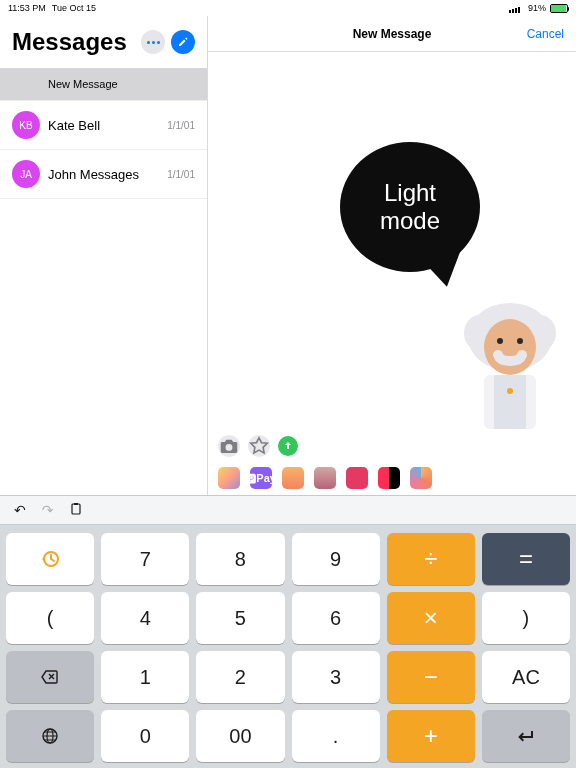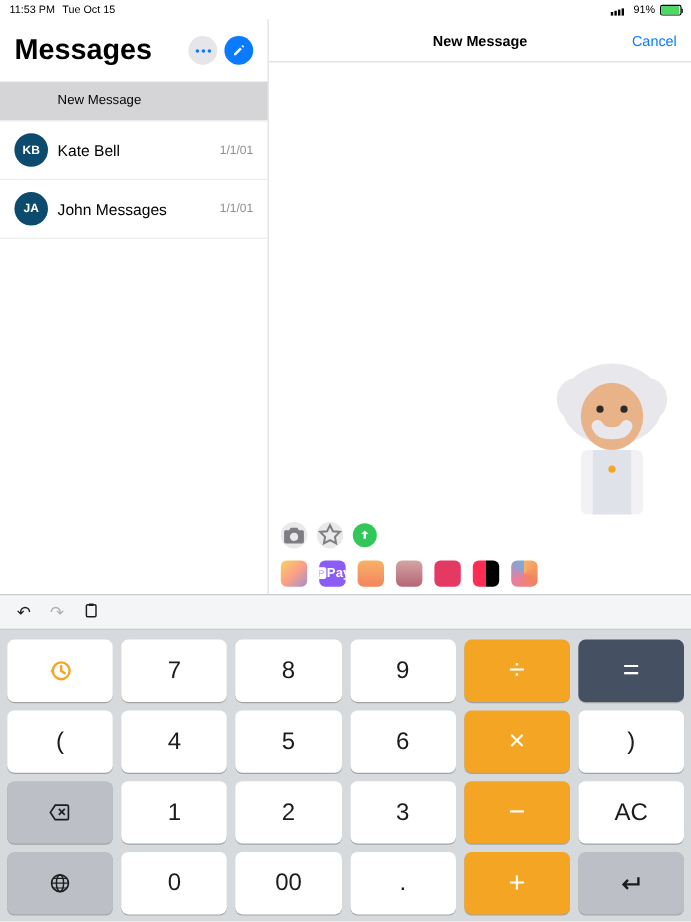--- a/index.html
+++ b/index.html
@@ -8,32 +8,32 @@
 .statusbar{height:16px;display:flex;justify-content:space-between;align-items:center;padding:0 8px;font-size:9px;font-weight:500}
 .statusbar .left{display:flex;gap:6px}
 .statusbar .right{display:flex;gap:4px;align-items:flex-end}
 .signal{display:flex;gap:1px;align-items:flex-end}
 .signal i{width:2px;background:#000;display:block}
 .signal i:nth-child(1){height:3px}.signal i:nth-child(2){height:4px}.signal i:nth-child(3){height:5px}.signal i:nth-child(4){height:6px}
 .battery{width:18px;height:9px;border:1px solid #000;border-radius:2px;position:relative}
 .battery::after{content:'';position:absolute;right:-2px;top:2px;width:1px;height:4px;background:#000;border-radius:0 1px 1px 0}
 .battery i{display:block;height:100%;width:91%;background:#4cd964;border-radius:1px}
 .main{display:flex;flex:1;min-height:0}
-.sidebar{width:224px;background:#fff;border-right:1px solid #d9d9d9;display:flex;flex-direction:column}
+.sidebar{width:208px;background:#fff;border-right:1px solid #d9d9d9;display:flex;flex-direction:column}
 .sidebar-header{height:52px;display:flex;align-items:center;justify-content:space-between;padding:0 12px 0 12px}
 .sidebar-title{font-size:24px;font-weight:700}
 .sidebar-actions{display:flex;gap:6px}
 .circ-btn{width:24px;height:24px;border-radius:50%;display:flex;align-items:center;justify-content:center}
 .circ-gray{background:#e5e5ea}
 .circ-blue{background:#0a7aff}
 .dots{display:flex;gap:2px}.dots i{width:3px;height:3px;border-radius:50%;background:#0a7aff}
 .compose-icon{width:12px;height:12px;position:relative}
 .conv{padding:10px 12px;display:flex;align-items:center;gap:8px;border-bottom:1px solid #ededed}
 .conv.selected{background:#d5d5d7}
-.avatar{width:28px;height:28px;border-radius:50%;background:#0c4a6e;color:#fff;font-size:10px;font-weight:700;display:flex;align-items:center;justify-content:center;flex-shrink:0}
+.avatar{width:28px;height:28px;border-radius:50%;background:#d946ef;color:#fff;font-size:10px;font-weight:400;display:flex;align-items:center;justify-content:center;flex-shrink:0}
 .conv-text{flex:1;display:flex;justify-content:space-between;align-items:center}
 .conv-name{font-size:13px;font-weight:400;color:#000}
 .conv-date{font-size:10px;color:#8e8e93}
 .conv.selected .conv-name{font-size:11px;font-weight:500}
 .content{flex:1;display:flex;flex-direction:column;background:#fff;position:relative}
 .content-header{height:36px;display:flex;align-items:center;justify-content:center;position:relative;border-bottom:.5px solid #dcdcdc}
 .content-title{font-size:12px;font-weight:600}
 .cancel{position:absolute;right:12px;font-size:12px;color:#0a7aff}
 .to-row{height:28px;display:flex;align-items:center;padding:0 12px;border-bottom:.5px solid #e6e6e6;font-size:11px;color:#8e8e93}
 .msgbody{flex:1;position:relative;overflow:hidden}
@@ -135,20 +135,25 @@
         </div>
       </div>
     </div>
 
     <div class="content">
       <div class="content-header">
         <span class="content-title">New Message</span>
         <span class="cancel">Cancel</span>
       </div>
       <div class="msgbody">
+        <div class="bubble">
+          <span>Light</span>
+          <span>mode</span>
+          <span class="bubble-tail"></span>
+        </div>
         <svg class="einstein" viewBox="0 0 120 140">
           <ellipse cx="60" cy="48" rx="42" ry="34" fill="#e8e8ec"></ellipse>
           <ellipse cx="30" cy="44" rx="16" ry="18" fill="#e8e8ec"></ellipse>
           <ellipse cx="90" cy="44" rx="16" ry="18" fill="#e8e8ec"></ellipse>
           <ellipse cx="60" cy="58" rx="26" ry="28" fill="#e9b38a"></ellipse>
           <circle cx="50" cy="52" r="3" fill="#2b2b2b"></circle>
           <circle cx="70" cy="52" r="3" fill="#2b2b2b"></circle>
           <path d="M48 66c2 6 8 6 12 6s10 0 12-6" stroke="#e8e8ec" stroke-width="10" fill="none" stroke-linecap="round"></path>
           <rect x="34" y="86" width="52" height="54" rx="6" fill="#f2f2f5"></rect>
           <rect x="44" y="86" width="32" height="54" fill="#dfe2e8"></rect>

